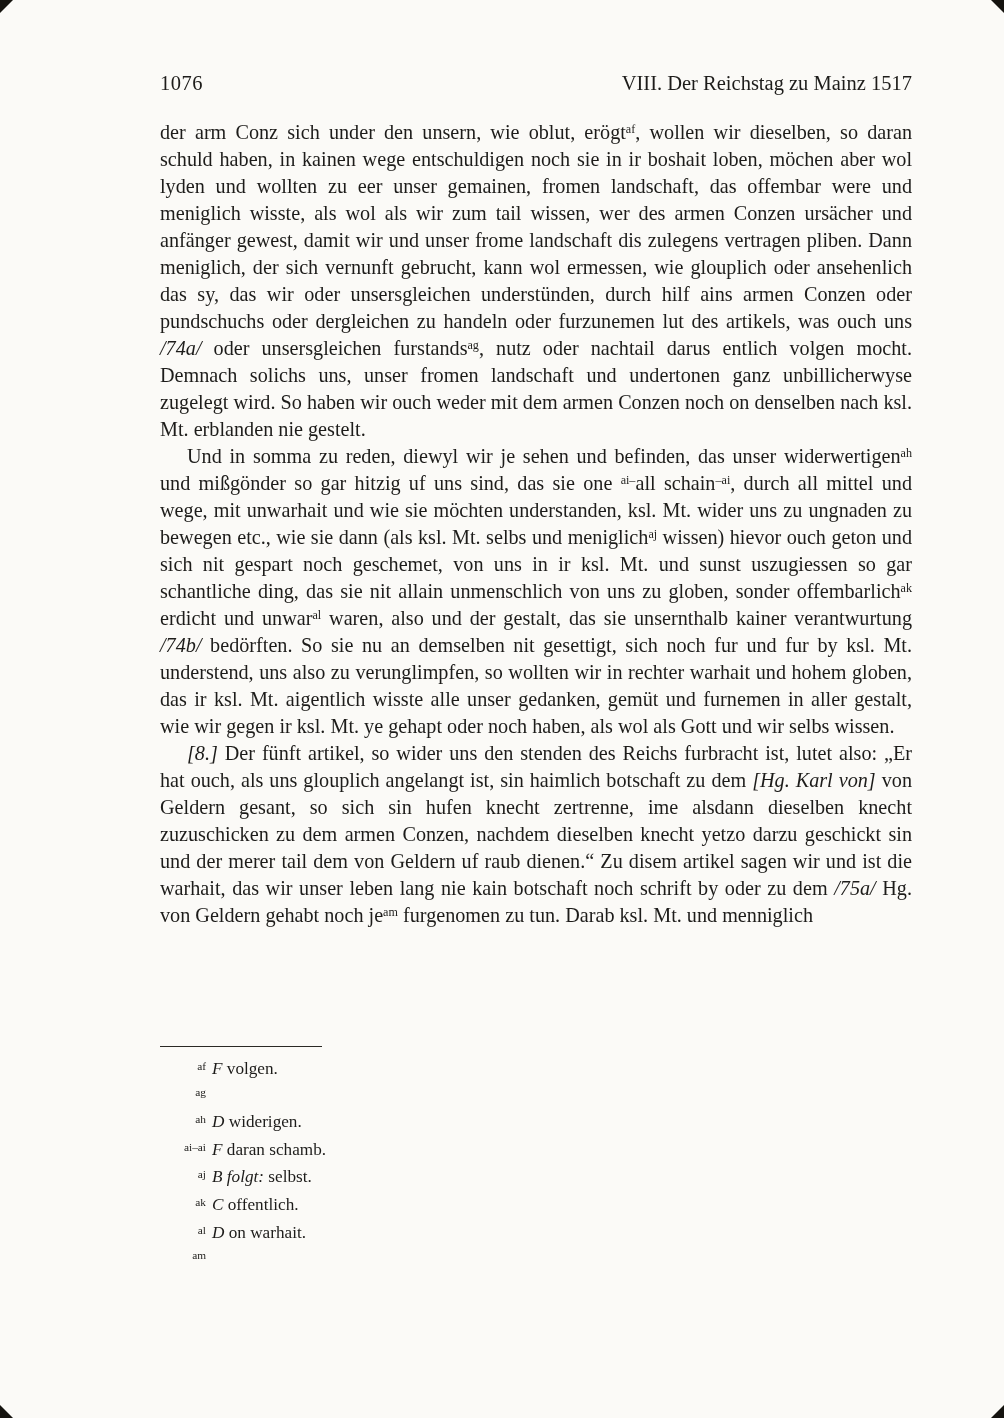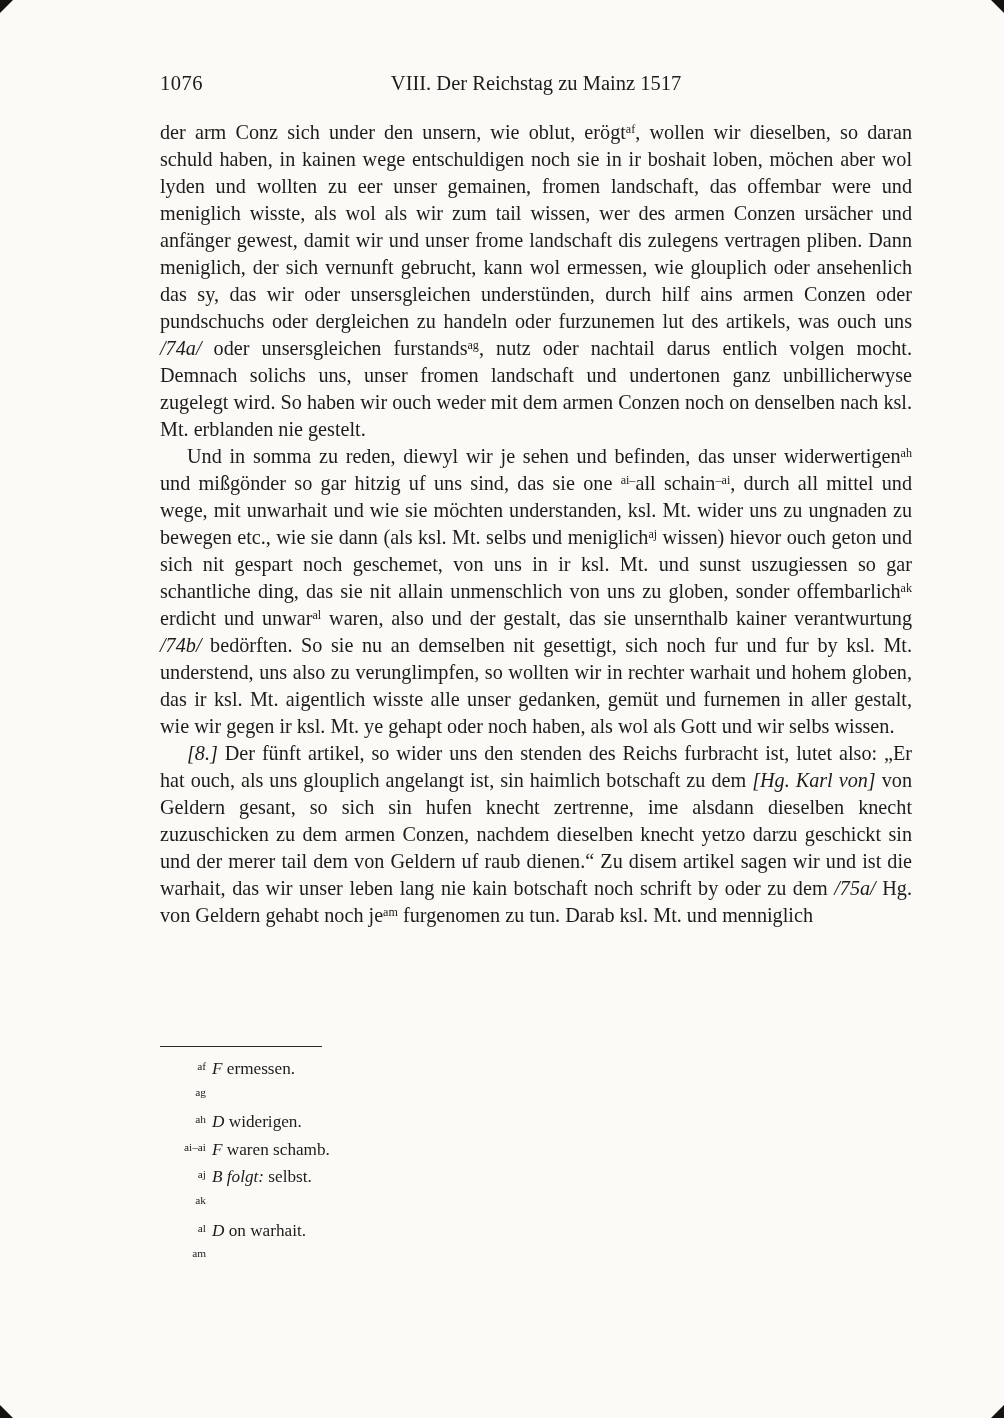--- a/index.html
+++ b/index.html
@@ -19,21 +19,21 @@
   .corner.tr { top: 0; right: 0; border-top: 13px solid #15130f; border-left: 13px solid transparent; }
   .corner.bl { bottom: 0; left: 0; border-bottom: 13px solid #15130f; border-right: 13px solid transparent; }
   .corner.br { bottom: 0; right: 0; border-bottom: 13px solid #15130f; border-left: 13px solid transparent; }
 
   
   .page-head {
     position: absolute; left: 160px; top: 72px; width: 752px; height: 30px;
     font-size: 20.5px;
   }
   .page-number { position: absolute; left: 0; top: 0; letter-spacing: 0.5px; }
-  .running-header { position: absolute; left: 0; right: 0; top: 0; text-align: center; }
+  .running-header { position: absolute; left: 0; right: 0; top: 0; text-align: right; }
 
   
   .body-text {
     position: absolute; left: 160px; top: 119px; width: 752px;
     font-size: 20.2px; line-height: 27px;
     text-align: justify;
   }
   .body-text p { margin: 0; }
   .body-text p.indent { text-indent: 27px; }
   .italic { font-style: italic; }
@@ -80,39 +80,40 @@
       <p class="para"><span>der arm Conz sich under den unsern, wie oblut, erögt</span><sup class="apparatus-mark">af</sup><span>, wollen wir dieselben, so daran schuld haben, in kainen wege entschuldigen noch sie in ir boshait loben, möchen aber wol lyden und wollten zu eer unser gemainen, fromen landschaft, das offembar were und meniglich wisste, als wol als wir zum tail wissen, wer des armen Conzen ursächer und anfänger gewest, damit wir und unser frome landschaft dis zulegens vertragen pliben. Dann meniglich, der sich vernunft gebrucht, kann wol ermessen, wie glouplich oder ansehenlich das sy, das wir oder unsersgleichen understünden, durch hilf ains armen Conzen oder pundschuchs oder dergleichen zu handeln oder furzunemen lut des artikels, was ouch uns </span><span class="italic">/74a/</span><span> oder unsersgleichen furstands</span><sup class="apparatus-mark">ag</sup><span>, nutz oder nachtail darus entlich volgen mocht. Demnach solichs uns, unser fromen landschaft und undertonen ganz unbillicherwyse zugelegt wird. So haben wir ouch weder mit dem armen Conzen noch on denselben nach ksl. Mt. erblanden nie gestelt.</span></p>
       <p class="para indent"><span>Und in somma zu reden, diewyl wir je sehen und befinden, das unser widerwertigen</span><sup class="apparatus-mark">ah</sup><span> und mißgönder so gar hitzig uf uns sind, das sie one </span><sup class="apparatus-mark">ai–</sup><span>all schain</span><sup class="apparatus-mark">–ai</sup><span>, durch all mittel und wege, mit unwarhait und wie sie möchten understanden, ksl. Mt. wider uns zu ungnaden zu bewegen etc., wie sie dann (als ksl. Mt. selbs und meniglich</span><sup class="apparatus-mark">aj</sup><span> wissen) hievor ouch geton und sich nit gespart noch geschemet, von uns in ir ksl. Mt. und sunst uszugiessen so gar schantliche ding, das sie nit allain unmenschlich von uns zu globen, sonder offembarlich</span><sup class="apparatus-mark">ak</sup><span> erdicht und unwar</span><sup class="apparatus-mark">al</sup><span> waren, also und der gestalt, das sie unsernthalb kainer verantwurtung </span><span class="italic">/74b/</span><span> bedörften. So sie nu an demselben nit gesettigt, sich noch fur und fur by ksl. Mt. understend, uns also zu verunglimpfen, so wollten wir in rechter warhait und hohem globen, das ir ksl. Mt. aigentlich wisste alle unser gedanken, gemüt und furnemen in aller gestalt, wie wir gegen ir ksl. Mt. ye gehapt oder noch haben, als wol als Gott und wir selbs wissen.</span></p>
       <p class="para indent"><span class="italic">[8.]</span><span> Der fünft artikel, so wider uns den stenden des Reichs furbracht ist, lutet also: „Er hat ouch, als uns glouplich angelangt ist, sin haimlich botschaft zu dem </span><span class="italic">[Hg. Karl von]</span><span> von Geldern gesant, so sich sin hufen knecht zertrenne, ime alsdann dieselben knecht zuzuschicken zu dem armen Conzen, nachdem dieselben knecht yetzo darzu geschickt sin und der merer tail dem von Geldern uf raub dienen.“ Zu disem artikel sagen wir und ist die warhait, das wir unser leben lang nie kain botschaft noch schrift by oder zu dem </span><span class="italic">/75a/</span><span> Hg. von Geldern gehabt noch je</span><sup class="apparatus-mark">am</sup><span> furgenomen zu tun. Darab ksl. Mt. und menniglich</span></p>
     </div>
 
   <div class="footnotes">
     <div class="fn-rule"></div>
     <div>
         <div class="footnote">
           <span class="fn-mark">af</span>
-          <span class="fn-content"><span class="italic">F</span><span> ermessen.</span></span>
+          <span class="fn-content"><span class="italic">F</span><span> volgen.</span></span>
         </div>
         <div class="footnote">
           <span class="fn-mark">ag</span>
         </div>
         <div class="footnote">
           <span class="fn-mark">ah</span>
           <span class="fn-content"><span class="italic">D</span><span> widerigen.</span></span>
         </div>
         <div class="footnote">
           <span class="fn-mark">ai–ai</span>
-          <span class="fn-content"><span class="italic">F</span><span> waren schamb.</span></span>
+          <span class="fn-content"><span class="italic">F</span><span> daran schamb.</span></span>
         </div>
         <div class="footnote">
           <span class="fn-mark">aj</span>
           <span class="fn-content"><span class="italic">B folgt:</span><span> selbst.</span></span>
         </div>
         <div class="footnote">
           <span class="fn-mark">ak</span>
+          <span class="fn-content"><span class="italic">C</span><span> offentlich.</span></span>
         </div>
         <div class="footnote">
           <span class="fn-mark">al</span>
           <span class="fn-content"><span class="italic">D</span><span> on warhait.</span></span>
         </div>
         <div class="footnote">
           <span class="fn-mark">am</span>
         </div>
       </div>
   </div>

